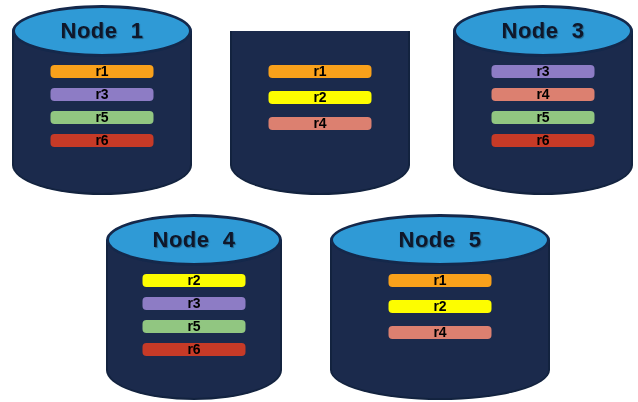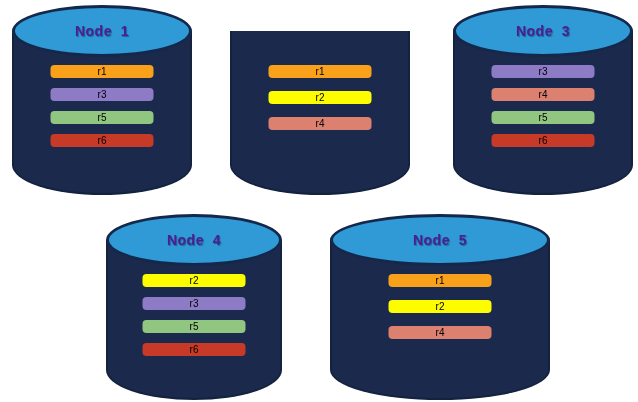--- a/index.html
+++ b/index.html
@@ -39,23 +39,23 @@
     background: #2f9ad6;
     border: 3px solid #14284b;
     border-radius: 50%;
     z-index: 2;
     box-sizing: border-box;
     display: flex;
     align-items: center;
     justify-content: center;
   }
   .node-title {
-    color: #4c1d95;
+    color: #0f172a;
     font-weight: bold;
-    font-size: 14px;
+    font-size: 22px;
     letter-spacing: 0.5px;
     white-space: pre;
     text-shadow: 1px 1px 1px rgba(0,0,0,0.35);
   }
   .bars {
     position: absolute;
     left: 50%;
     transform: translateX(-50%);
     top: 60px;
     width: 103px;
@@ -67,22 +67,22 @@
     margin-bottom: 10px;
     display: flex;
     align-items: center;
     justify-content: center;
   }
   .bars.spread .bar {
     margin-bottom: 13px;
   }
   .bar-label {
     color: #000000;
-    font-weight: normal;
-    font-size: 10px;
+    font-weight: bold;
+    font-size: 14px;
     line-height: 13px;
   }
 </style>
 </head>
 <body>
 
 <div class="stage">
 
   <div class="cylinder" style="left:12px; top:5px; width:180px; height:190px;">
     <div class="cyl-body" style="background: rgb(27, 42, 76);"></div>

